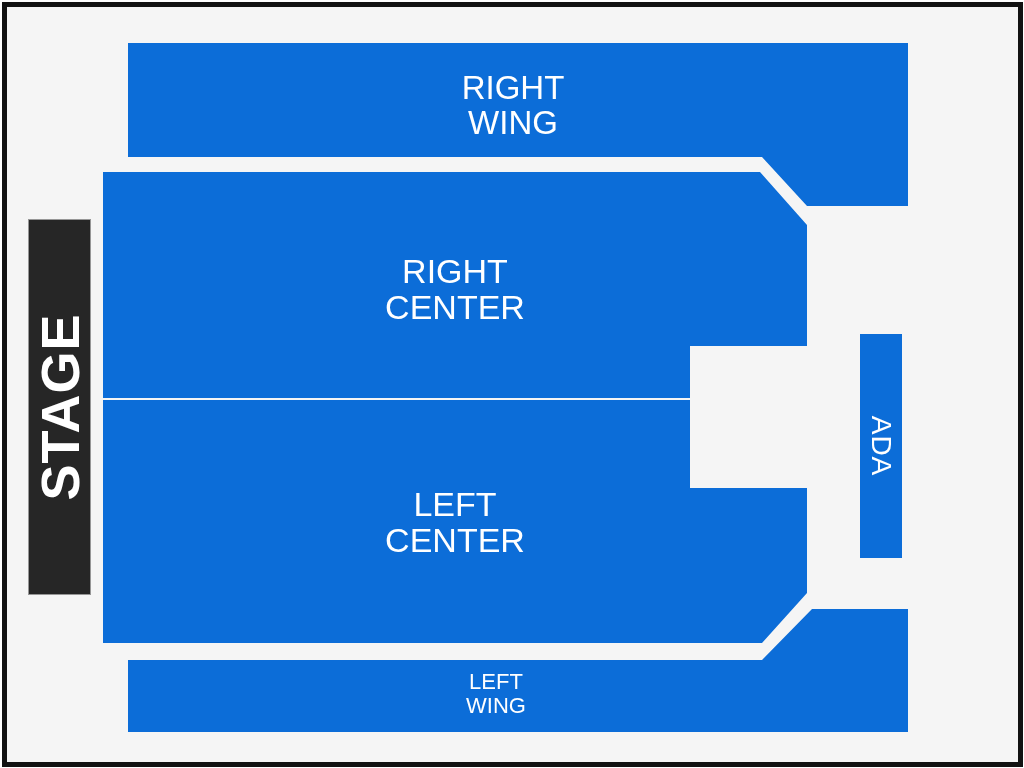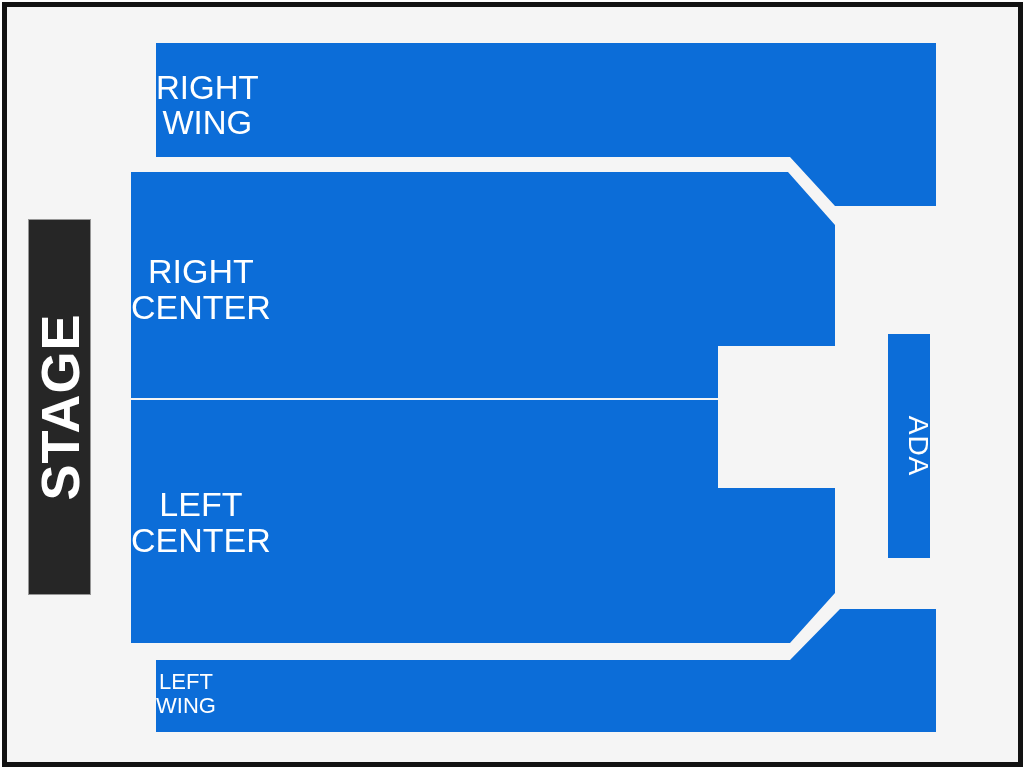--- a/index.html
+++ b/index.html
@@ -22,22 +22,21 @@
     left: 2px; top: 2px;
     width: 1021px; height: 765px;
     background: var(--canvas-bg);
     border: 5px solid var(--frame-black);
   }
   .section {
     position: absolute;
     background: var(--section-blue);
     display: flex;
     align-items: center;
-    justify-content: flex-start;
-    margin-left: 28px;
+    justify-content: center;
   }
   .section-label {
     color: var(--label-white);
     text-align: center;
     white-space: pre-line;
   }
   
   #section-right-wing {
     left: 121px; top: 36px; width: 780px; height: 164px;
     clip-path: polygon(0 0, 780px 0, 780px 163px, 679px 163px, 634px 114px, 0 114px);

